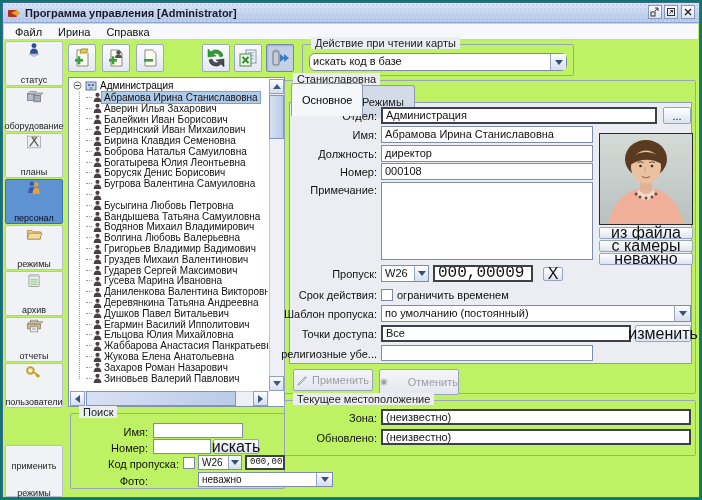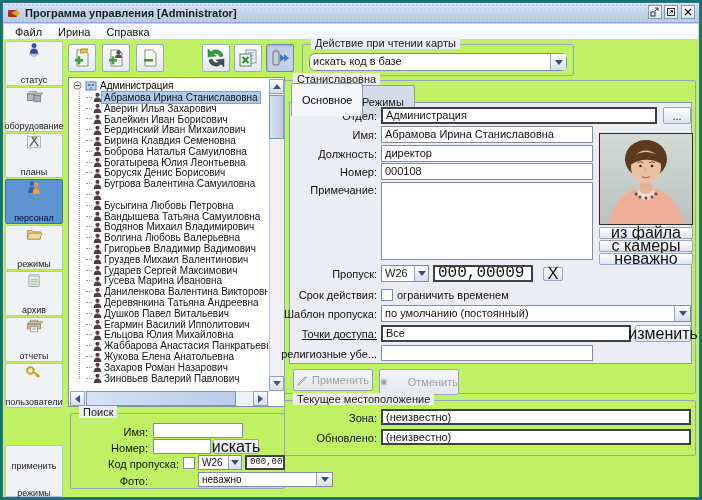--- a/index.html
+++ b/index.html
@@ -620,21 +620,21 @@
     <span class="rlabel" style="left:112px;top:208px;width:120px;justify-content:flex-start;">ограничить временем</span>
 
     <span class="rlabel" style="left:2px;top:227px;width:90px;">Шаблон пропуска:</span>
     <div class="combo" style="left:96px;top:224px;width:310px;height:17px;">
       <span class="val">по умолчанию (постоянный)</span>
       <span class="dd">
           <span class="arrow-down"></span>
         </span>
     </div>
 
-    <span class="rlabel" style="left:2px;top:247px;width:90px;text-decoration:underline;">Точки доступа:</span>
+    <span class="rlabel" style="left:2px;top:247px;width:90px;">Точки доступа:</span>
     <div class="tf2" style="left:96px;top:244px;width:250px;height:17px;">Все</div>
     <div class="btn small" style="left:350px;top:244px;width:56px;height:17px;">изменить</div>
 
     <span class="rlabel" style="left:-14px;top:267px;width:106px;">религиозные убе...</span>
     <input class="tf" style="left: 96px; top: 264px; width: 212px; height: 16px;">
 
     <div class="btn disabled" style="left:8px;top:288px;width:80px;height:22px;gap:4px;">
       <svg width="11" height="11" viewBox="0 0 11 11">
         <path d="M1 10 L3 9 L9 3 L8 2 L2 8 Z M8.5 1.5 L9.5 2.5" stroke="#9aa0ab" fill="none"></path>
       </svg>

